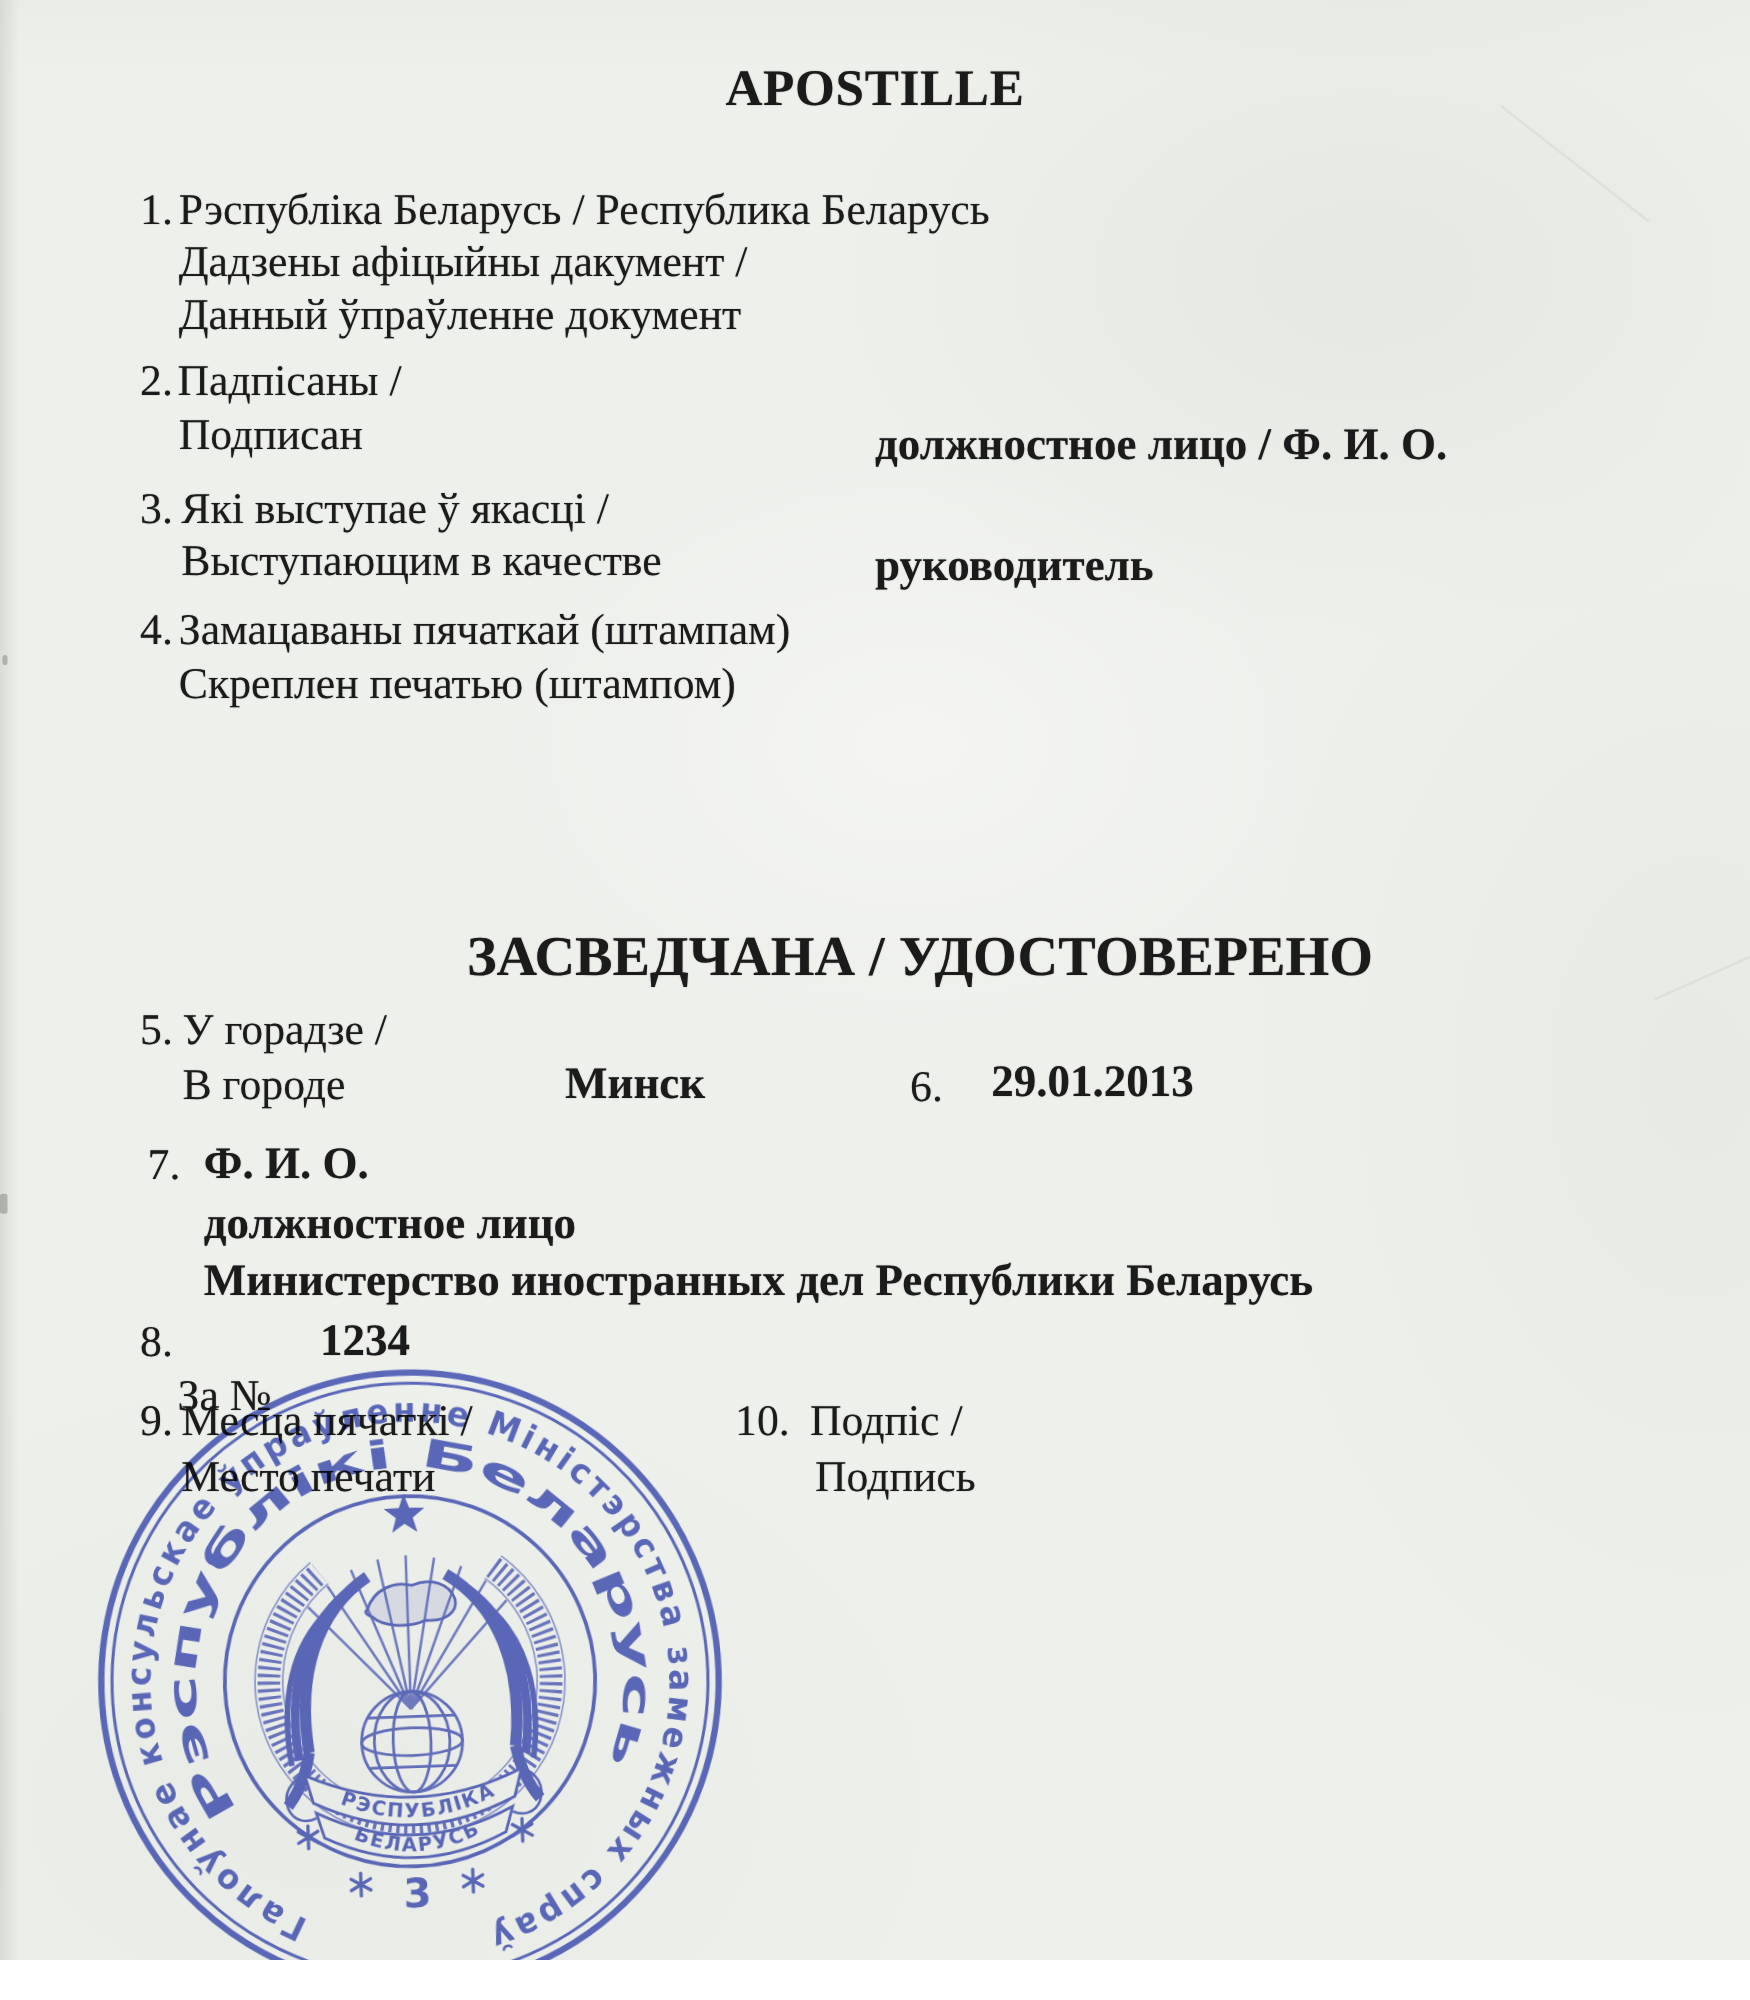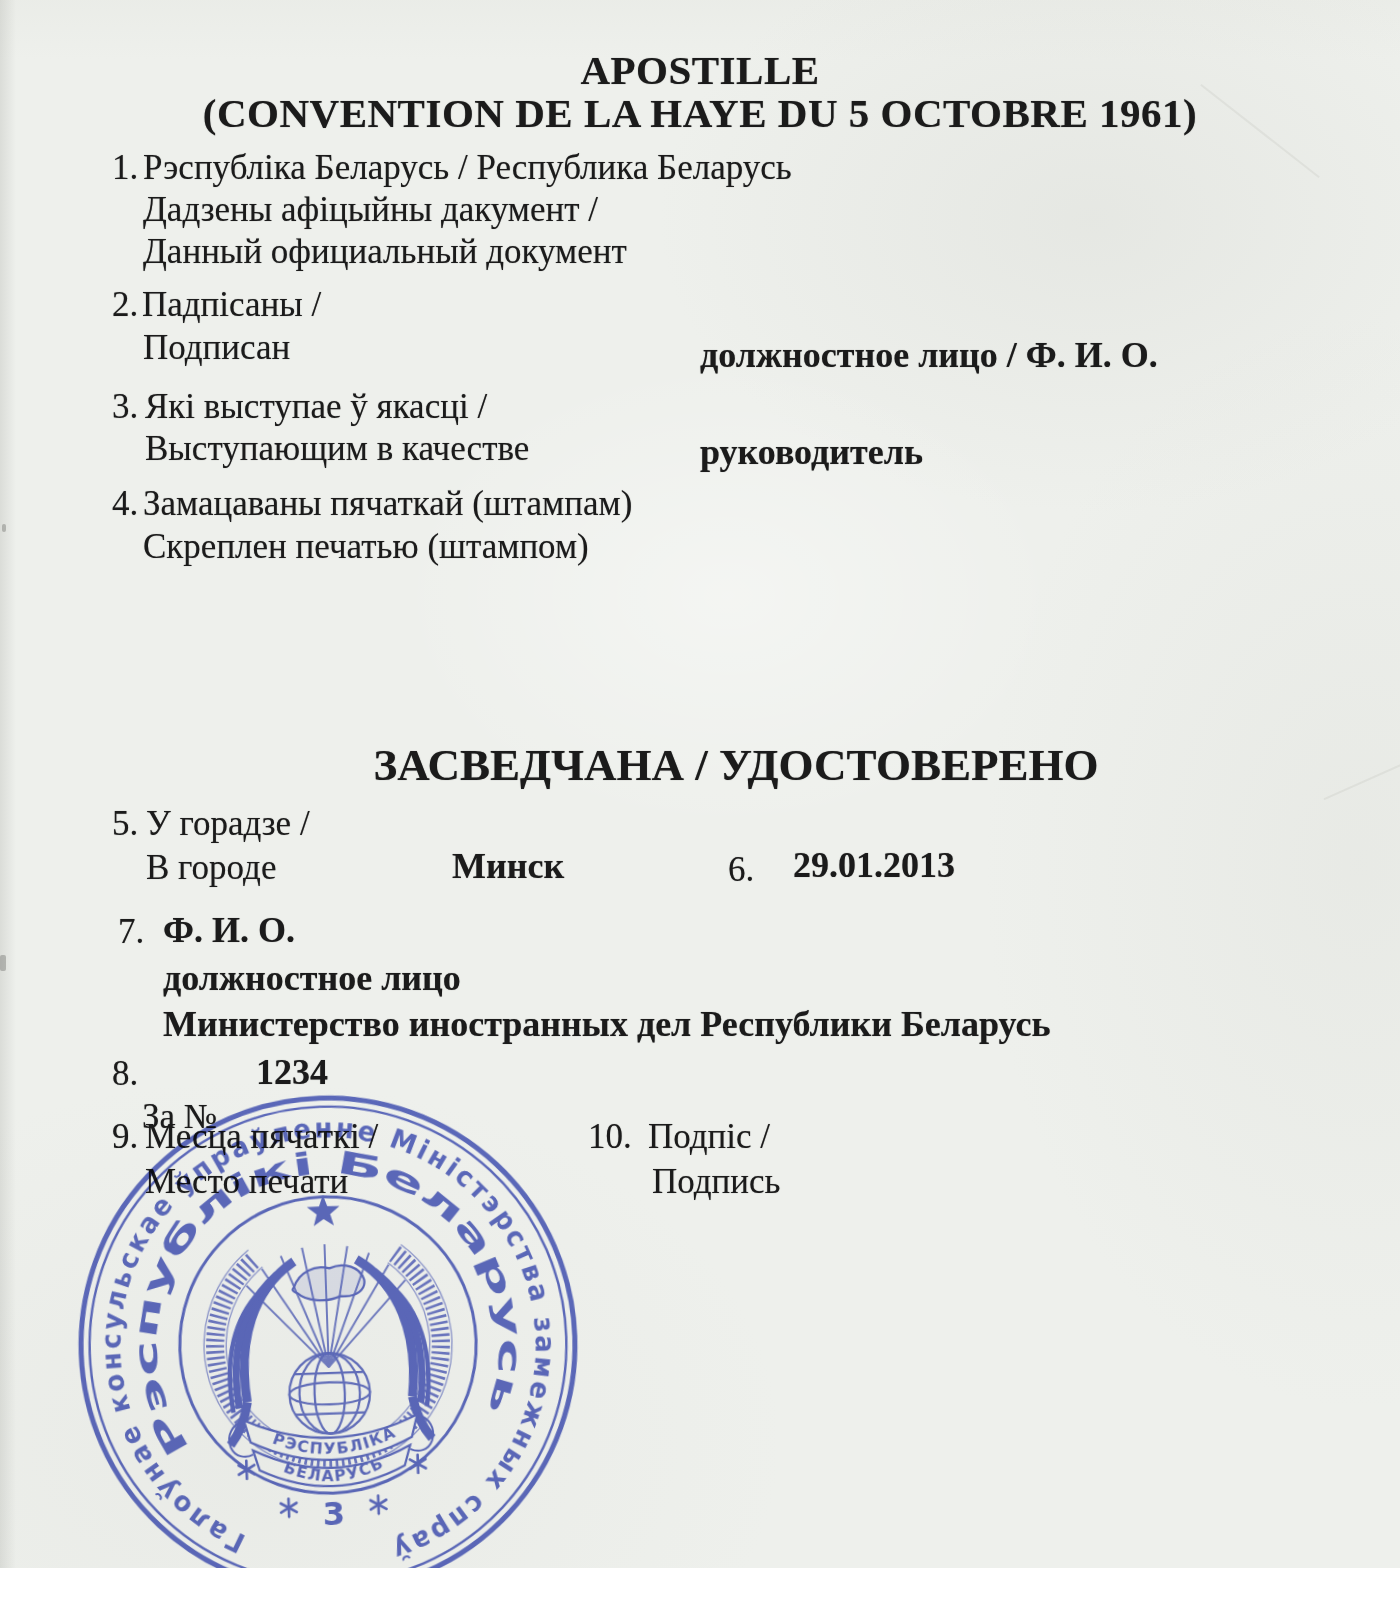--- a/index.html
+++ b/index.html
@@ -66,27 +66,26 @@
 <body>
 
 <div class="page">
   <div class="paper-texture"></div>
   <div class="crease crease-1"></div>
   <div class="crease crease-2"></div>
   <div class="speck speck-1"></div>
   <div class="speck speck-2"></div>
 
   <div class="ttl" style="top:46px;">APOSTILLE</div>
-  <div class="ttl" style="top:89px;">(CONVENTION DE LA HAYE DU 5 OCTOBRE 1961)</div>
 
   <div>
     <span class="ln" style="left:112px;top:150px;">1.</span>
     <span class="ln" style="left:143px;top:150px;">Рэспубліка Беларусь / Республика Беларусь</span>
     <span class="ln" style="left:143px;top:192px;text-align:center;">Дадзены афіцыйны дакумент /</span>
-    <span class="ln" style="left:143px;top:234px;">Данный официальный документ</span>
+    <span class="ln" style="left:143px;top:234px;">Данный ўпраўленне документ</span>
   </div>
 
   <div>
     <span class="ln" style="left:112px;top:287px;">2.</span>
     <span class="ln" style="left:142px;top:287px;text-align:center;">Падпісаны /</span>
     <span class="ln" style="left:143px;top:330px;">Подписан</span>
     <span class="ln bv" style="left:700px;top:337px;">должностное лицо / Ф. И. О.</span>
   </div>
 
   <div>

